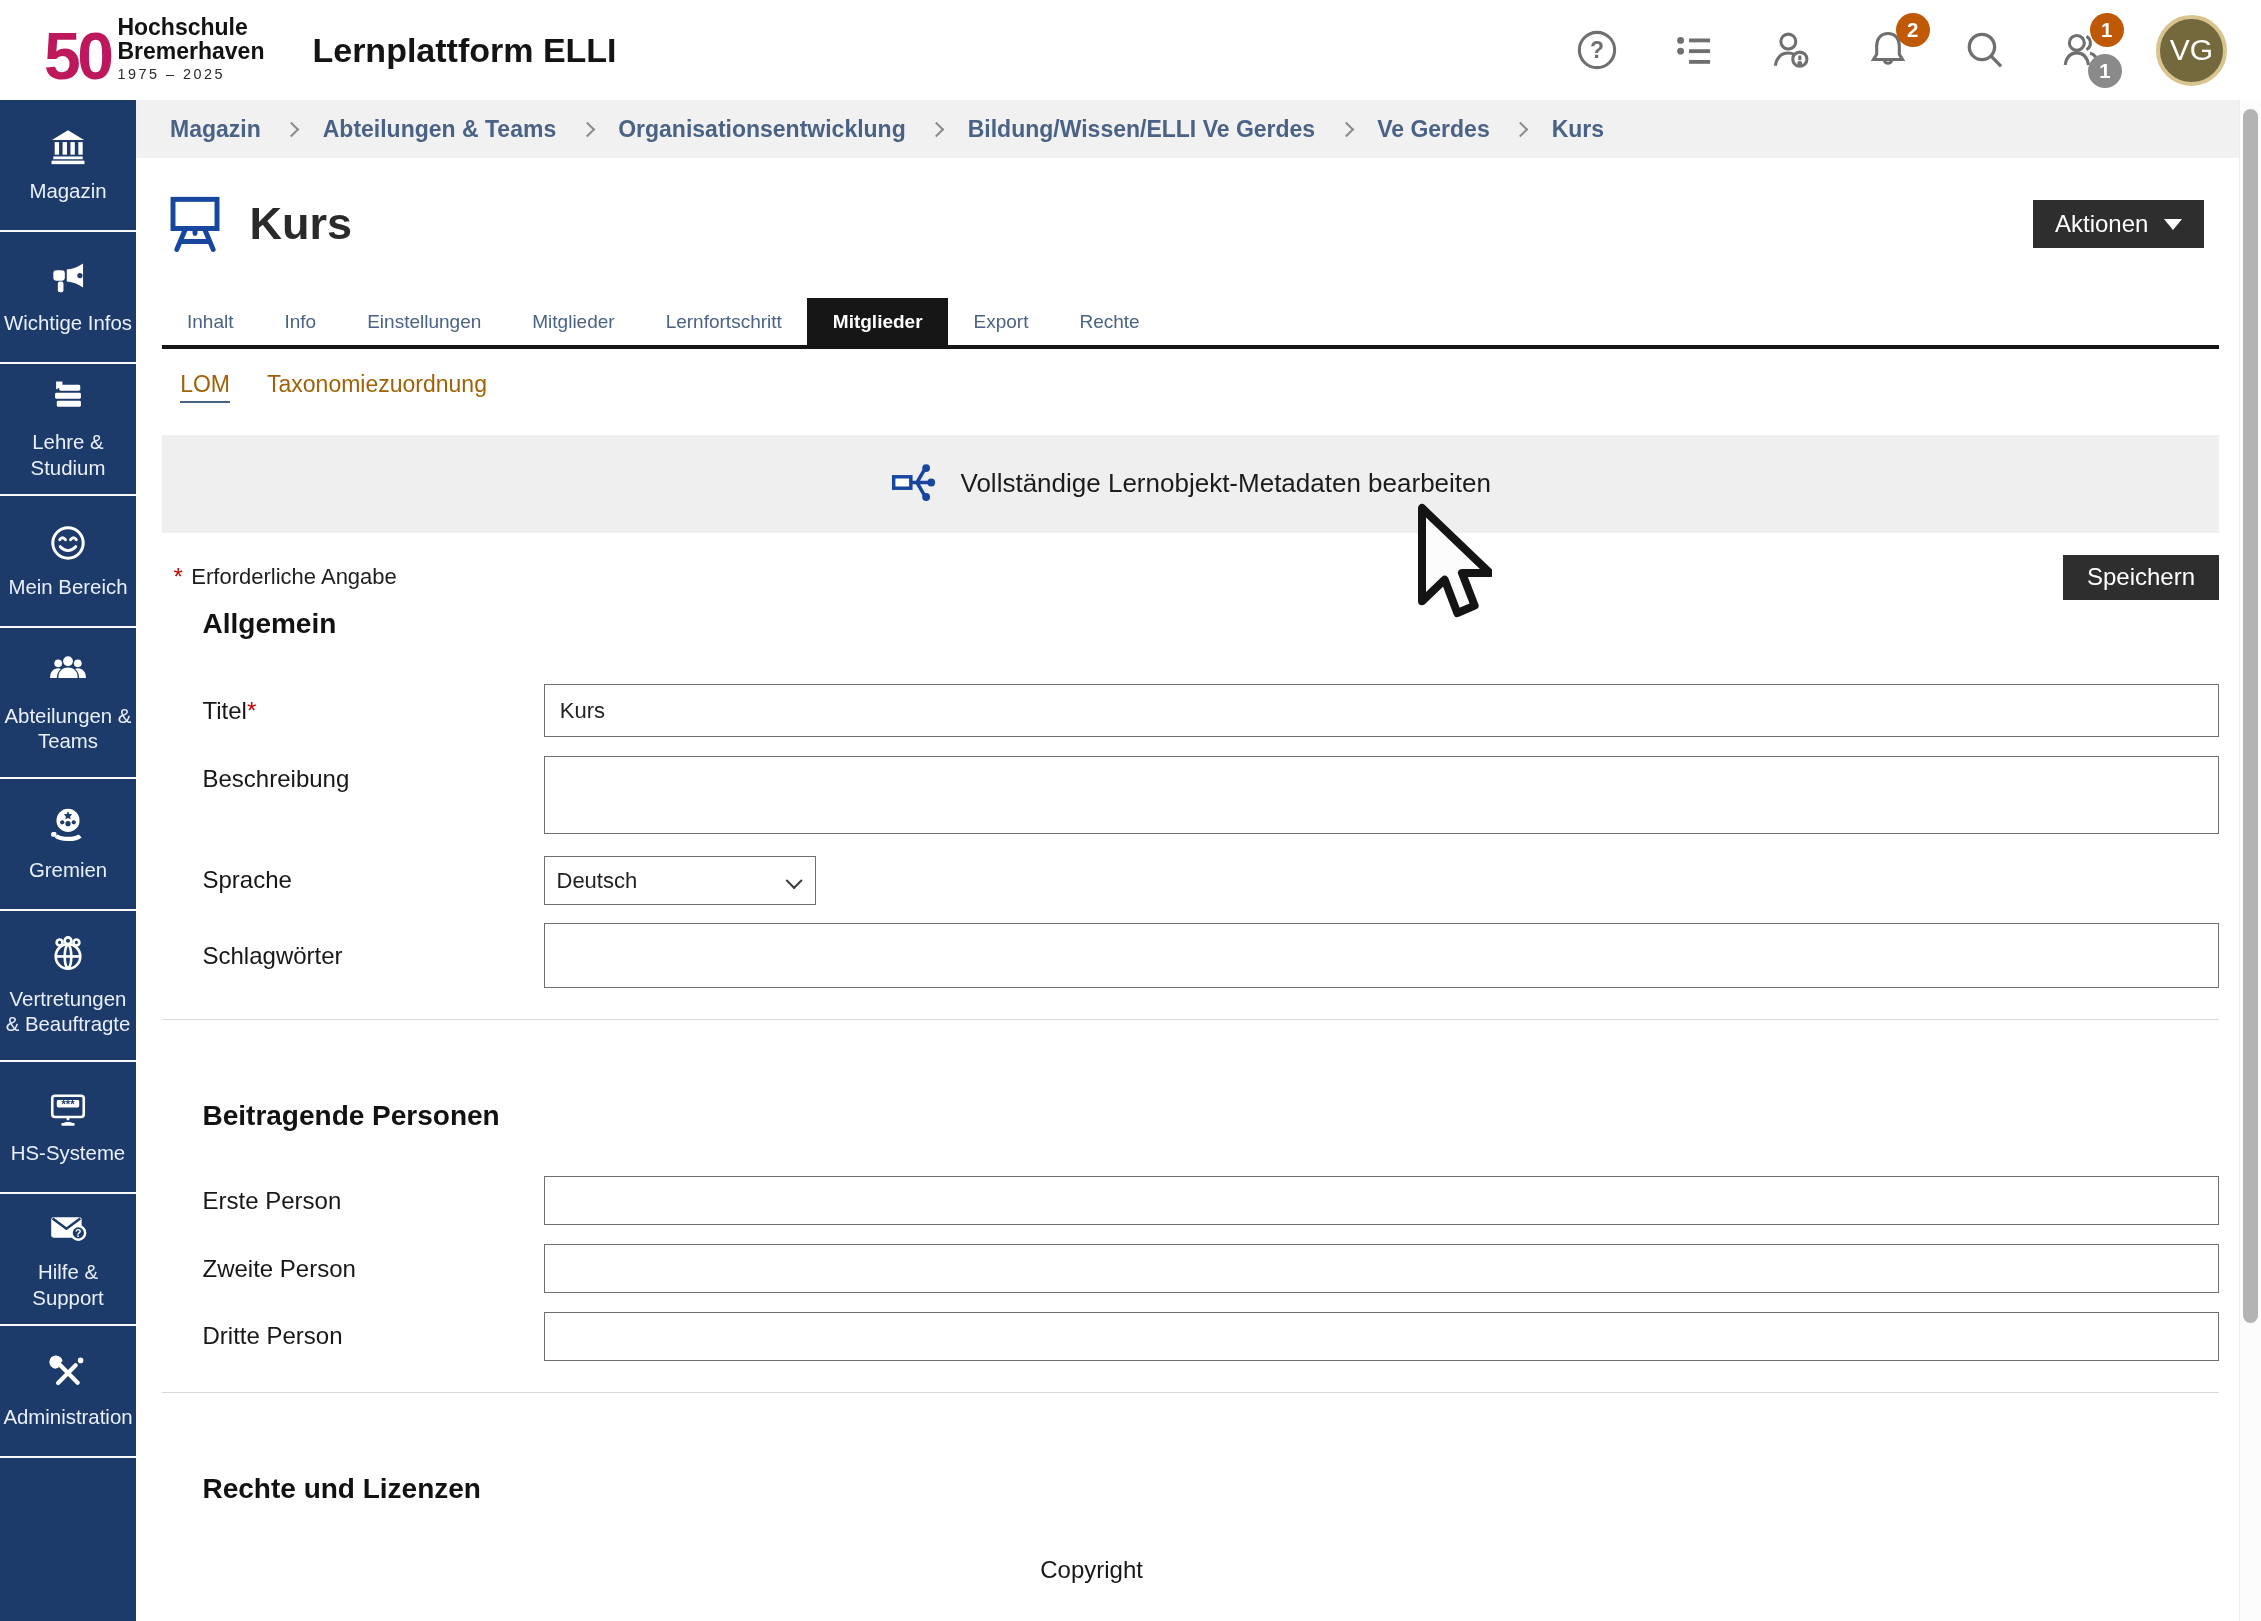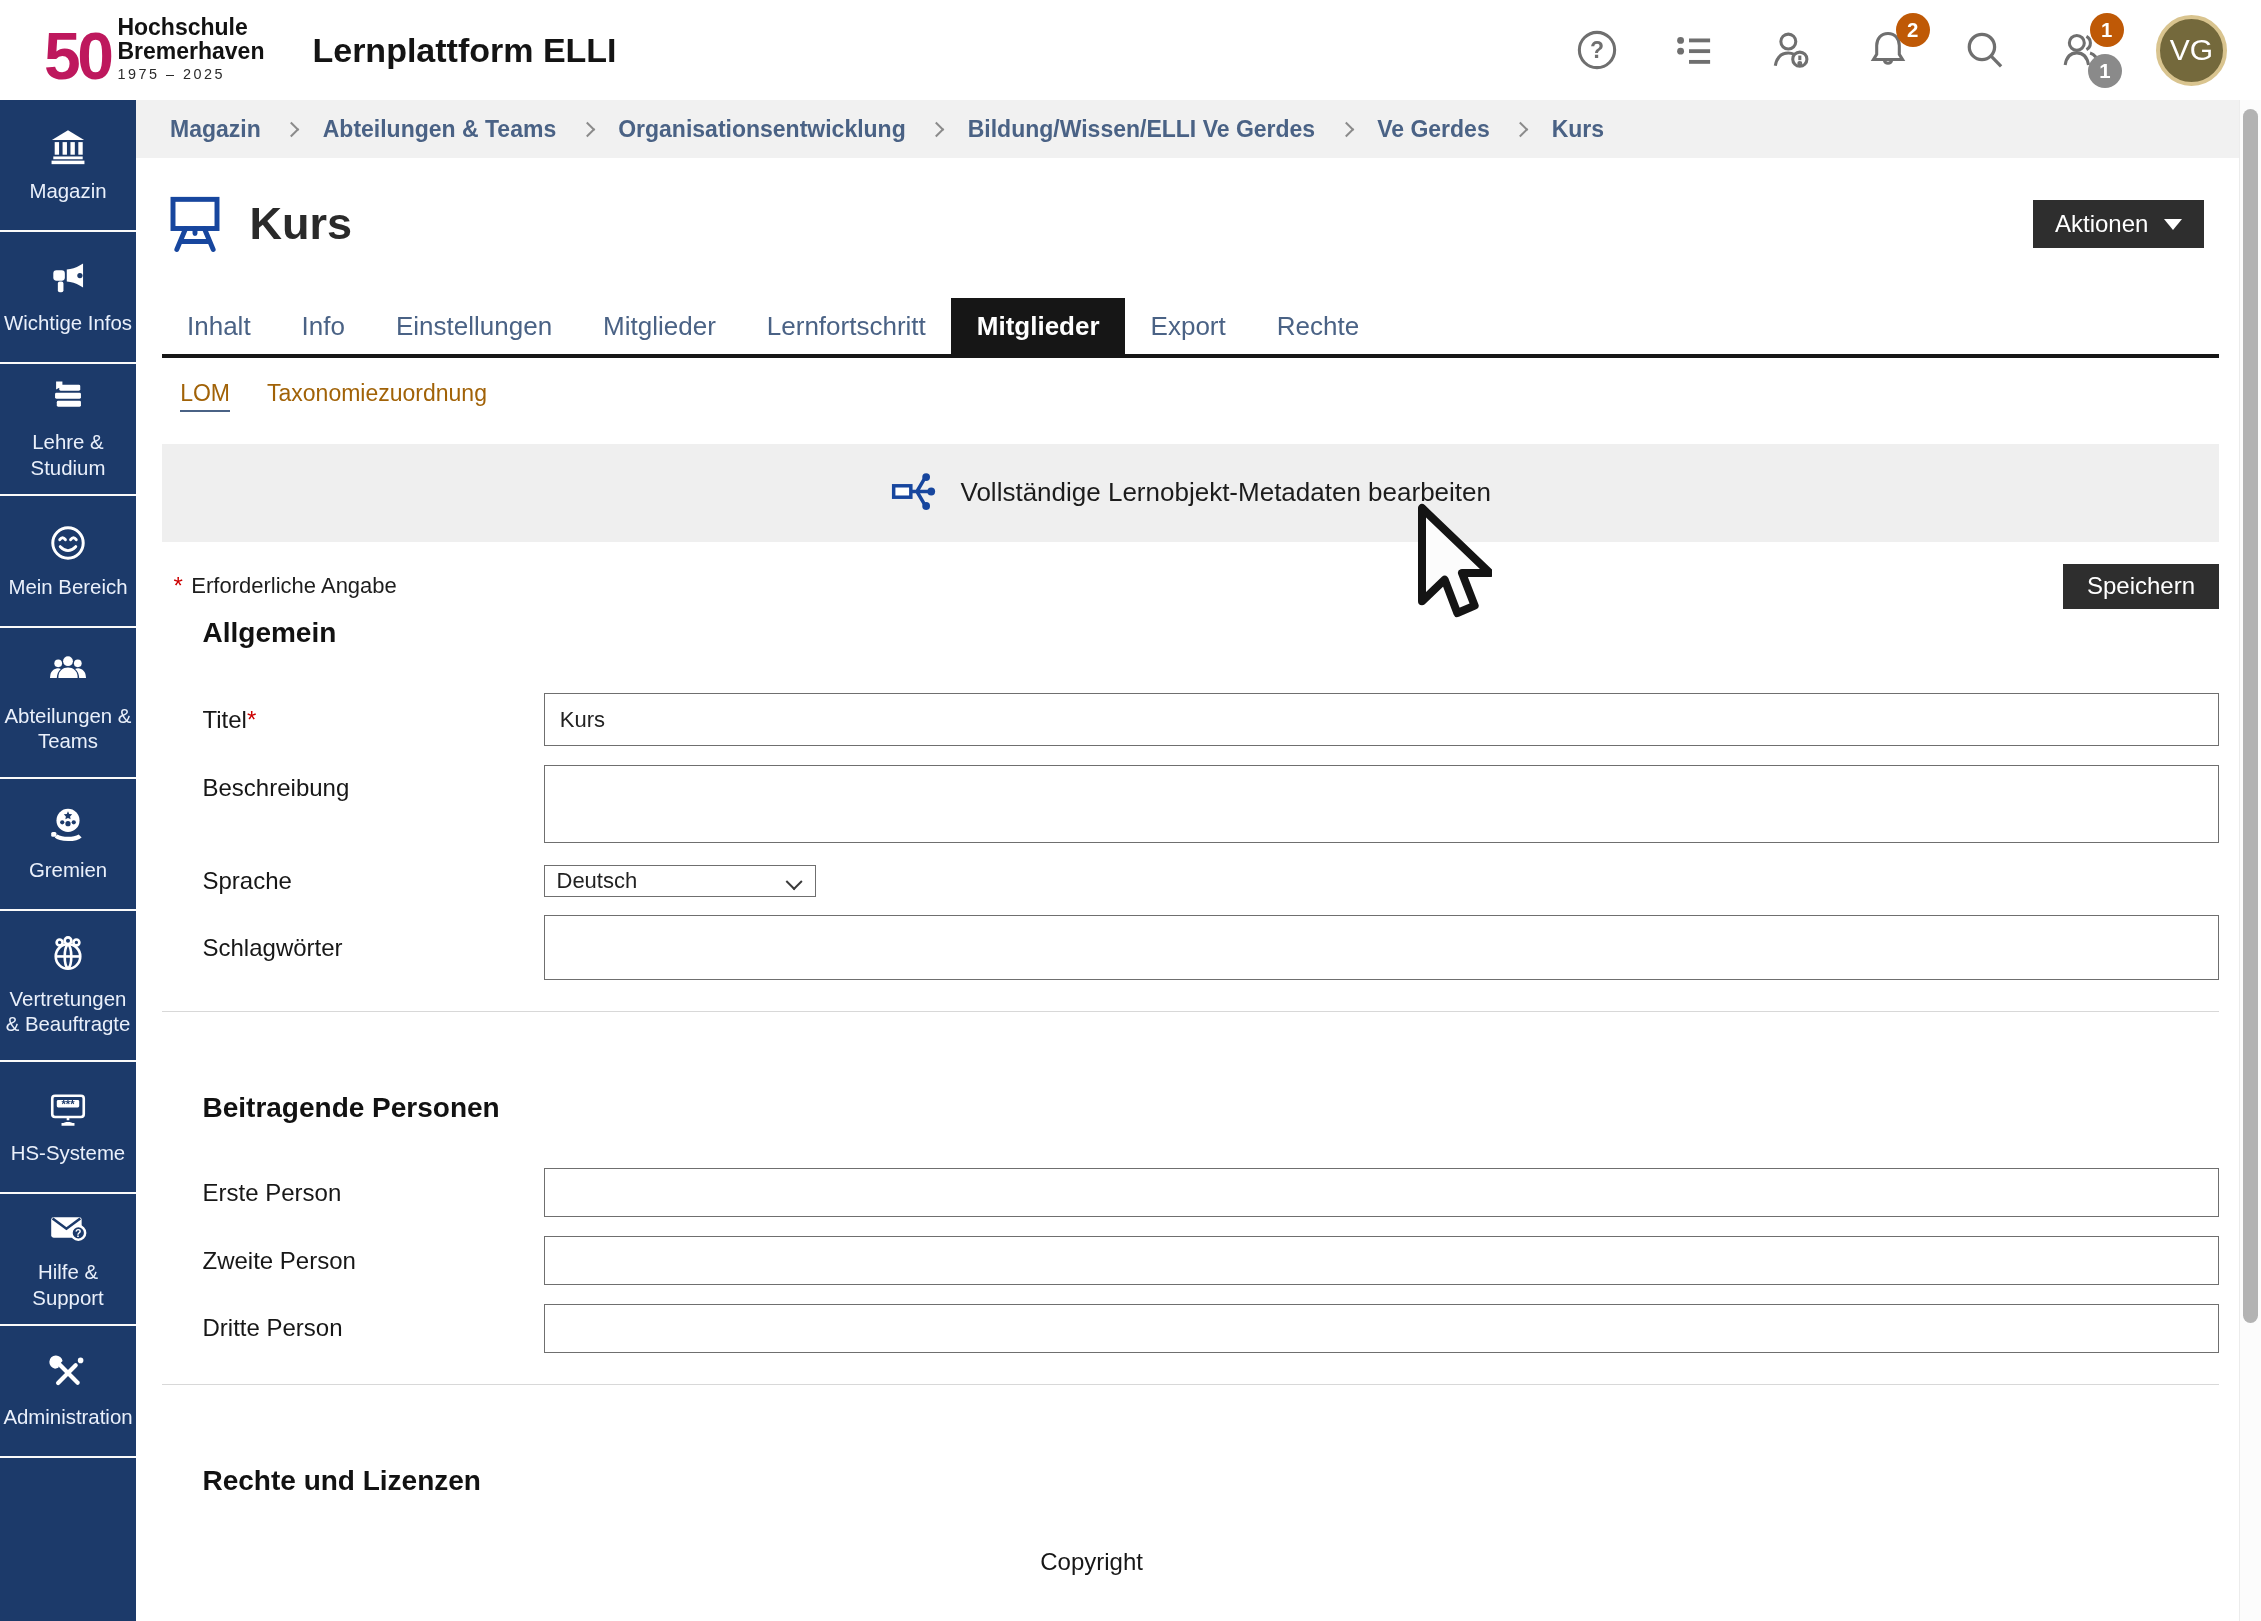--- a/index.html
+++ b/index.html
@@ -46,21 +46,21 @@
   .title-row{display:flex;align-items:center;margin-top:31px;height:70px;padding-right:15.3px;}
   .course-icon svg{width:66px;height:68px;}
   .page-title{font-size:45px;font-weight:bold;color:#2a2a2a;margin:0 0 0 22px;}
   .btn-dark{margin-left:auto;background:#2e2e2e;color:#fff;border:none;font-size:24px;
     padding:10.2px 22px;display:flex;align-items:center;gap:15.3px;cursor:pointer;
     font-family:"Liberation Sans",sans-serif;}
   .caret-down{width:0;height:0;border-left:9.3px solid transparent;border-right:9.3px solid transparent;
     border-top:11px solid #fff;display:inline-block;}
 
   .tabs{display:flex;margin-top:39px;border-bottom:4.2px solid #161616;align-items:flex-end;}
-  .tab{font-size:26px;color:#4a6285;padding:12.7px 25.5px;cursor:pointer;text-decoration:none;}
+  .tab{font-size:19px;color:#4a6285;padding:12.7px 25.5px;cursor:pointer;text-decoration:none;}
   .tab.active{background:#161616;color:#fff;font-weight:600;}
   .subtabs{display:flex;gap:37px;margin:22px 0 0 18.7px;}
   .subtab{font-size:23px;color:#a16207;text-decoration:none;cursor:pointer;padding-bottom:2.5px;}
   .subtab.active{border-bottom:2.5px solid #4a6285;}
 
   .banner{margin-top:32px;height:98px;background:#efefef;display:flex;align-items:center;justify-content:center;
     gap:22px;cursor:pointer;}
   .banner svg{width:49px;height:49px;}
   .banner-text{font-size:26px;color:#1c1c1c;}
 
@@ -78,21 +78,21 @@
   .frow.top .flabel{padding-top:8.5px;}
   .flabel{width:341px;flex:0 0 341px;font-size:24px;color:#171717;}
   .fctrl{flex:1;}
   input[type=text],textarea,select{border:1.7px solid #6f6f6f;font-size:22px;color:#222;
     font-family:"Liberation Sans",sans-serif;background:#fff;}
   .inp{width:100%;height:53px;padding:0 15.3px;}
   .inp.small{height:49px;}
   .ta{width:100%;height:78px;resize:none;padding:8.5px 15.3px;}
   .inp.tags{height:65px;}
   .select-wrap{position:relative;width:272px;}
-  select{appearance:none;-webkit-appearance:none;width:272px;height:32px;padding:0 37px 0 12px;}
+  select{appearance:none;-webkit-appearance:none;width:272px;height:49px;padding:0 37px 0 12px;}
   .select-wrap::after{content:"";position:absolute;right:15.3px;top:50%;width:10.2px;height:10.2px;
     border-right:2px solid #3a3a3a;border-bottom:2px solid #3a3a3a;
     transform:translateY(-68%) rotate(45deg);pointer-events:none;}
   .divider{border:none;border-top:1.7px solid #d8d8d8;margin:31px 0 0 0;}
   .gap-heading{margin-top:80px;}
   .radio-row{display:flex;align-items:center;margin-top:51px;flex-direction:column;}
   input[type=radio]{width:25.5px;height:25.5px;accent-color:#1a73e8;margin:0 10.2px 0 1.7px;}
   .radio-label{font-size:24px;color:#171717;}
 
   

